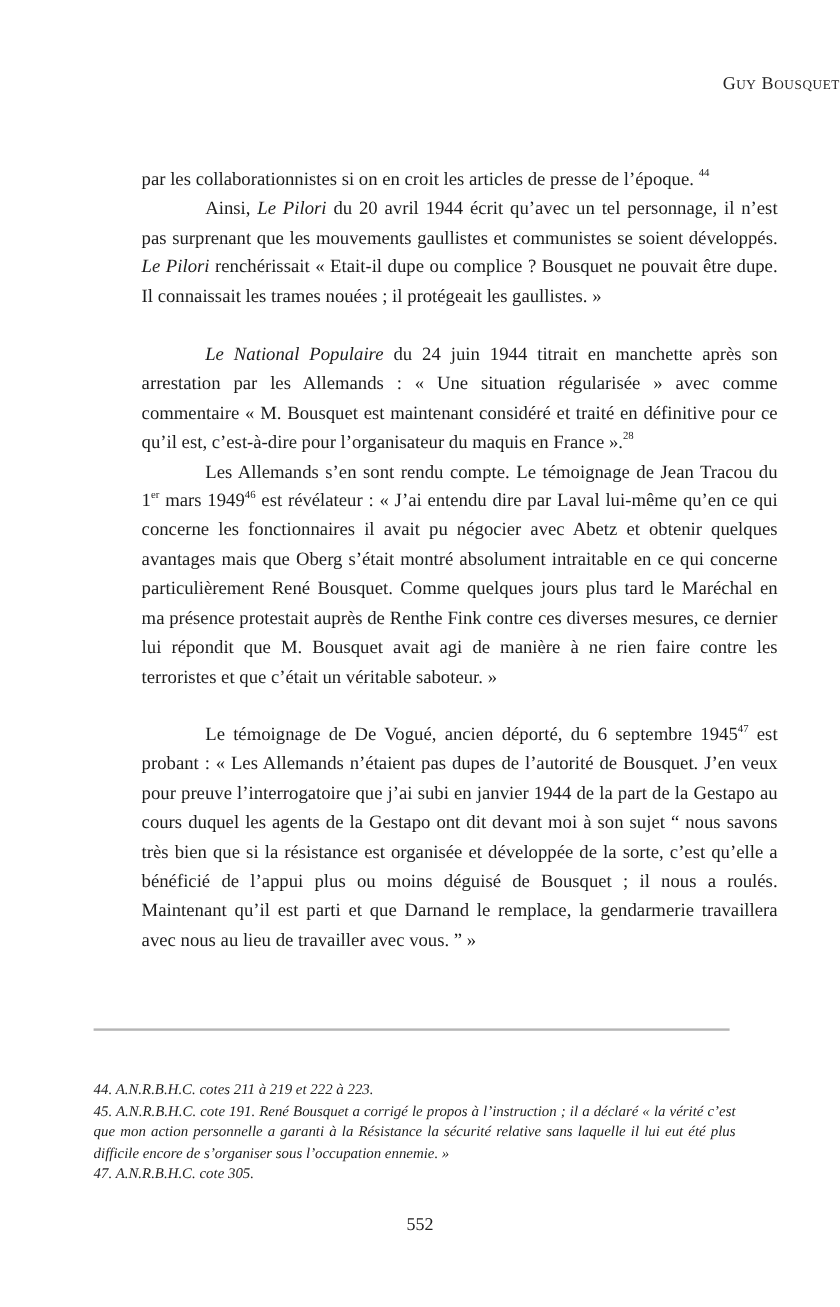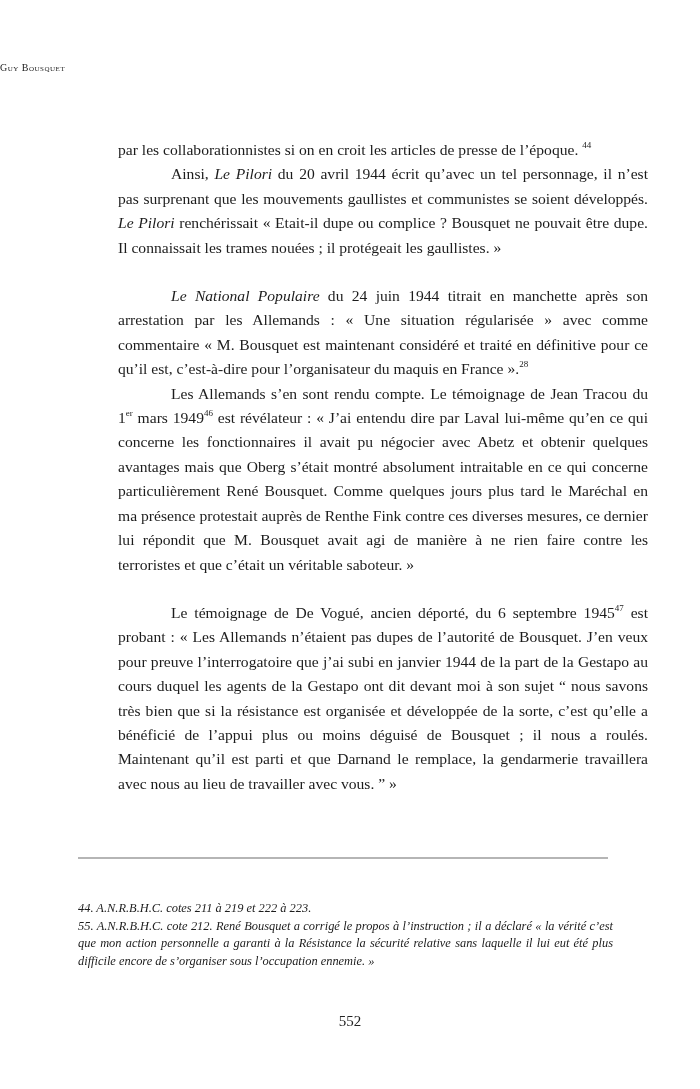--- a/index.html
+++ b/index.html
@@ -1,19 +1,19 @@
 <!DOCTYPE html>
 <html><head>
   <meta charset="utf-8">
   <style>
     html, body { margin: 0; padding: 0; background: #ffffff; }
     body { width: 700px; height: 1089px; position: relative; overflow: hidden;
            font-family: "Liberation Serif", "DejaVu Serif", serif; color: #1c1c1c; }
-    .running-head { position: absolute; top: 62px; left: 0; width: 700px; text-align: left;
-                    font-size: 10px; letter-spacing: 0.5px; font-variant: small-caps; color: #222; }
+    .running-head { position: absolute; top: 62px; left: 0; width: 700px; text-align: right;
+                    font-size: 15px; letter-spacing: 0.5px; font-variant: small-caps; color: #222; }
     .body { position: absolute; left: 78px; width: 530px; font-size: 15.6px; line-height: 24.4px; }
     .p { margin: 0; text-align: justify; text-align-last: left; hyphens: none; }
     .indent { text-indent: 53px; }
     .gap { height: 24px; }
     sup { font-size: 9px; line-height: 0; vertical-align: 7px; }
     em { }
     .rule { position: absolute; left: 78px; top: 857px; width: 530px; height: 2px; background: #b5b5b5; }
     .notes { position: absolute; left: 78px; top: 860px; width: 535px; font-size: 12.4px; line-height: 17.6px; font-style: italic; margin-top: 40px; }
     .note { margin: 0; text-align: justify; text-align-last: left; }
     .folio { position: absolute; top: 1013px; left: 0; width: 700px; text-align: center; font-size: 15px; color: #222; }
@@ -36,16 +36,17 @@
 
   <div class="gap"></div>
 
   <p class="p indent"><span>Le témoignage de De Vogué, ancien déporté, du 6 septembre 1945</span><sup>47</sup><span> est probant : « Les Allemands n’étaient pas dupes de l’autorité de Bousquet. J’en veux pour preuve l’interrogatoire que j’ai subi en janvier 1944 de la part de la Gestapo au cours duquel les agents de la Gestapo ont dit devant moi à son sujet “ nous savons très bien que si la résistance est organisée et développée de la sorte, c’est qu’elle a bénéficié de l’appui plus ou moins déguisé de Bousquet ; il nous a roulés. Maintenant qu’il est parti et que Darnand le remplace, la gendarmerie travaillera avec nous au lieu de travailler avec vous. ” »</span></p>
 </div>
 
 <div class="rule"></div>
 
 <div class="notes">
   <p class="note">44. A.N.R.B.H.C. cotes 211 à 219 et 222 à 223.</p>
-  <p class="note">55. A.N.R.B.H.C. cote 212. René Bousquet a corrigé le propos à l’instruction ; il a déclaré « la vérité c’est que mon action personnelle a garanti à la Résistance la sécurité relative sans laquelle il lui eut été plus difficile encore de s’organiser sous l’occupation ennemie. »</p>
+  <p class="note">45. A.N.R.B.H.C. cote 191. René Bousquet a corrigé le propos à l’instruction ; il a déclaré « la vérité c’est que mon action personnelle a garanti à la Résistance la sécurité relative sans laquelle il lui eut été plus difficile encore de s’organiser sous l’occupation ennemie. »</p>
+  <p class="note">47. A.N.R.B.H.C. cote 305.</p>
 </div>
 
 <div class="folio">552</div>
 
 </body></html>

